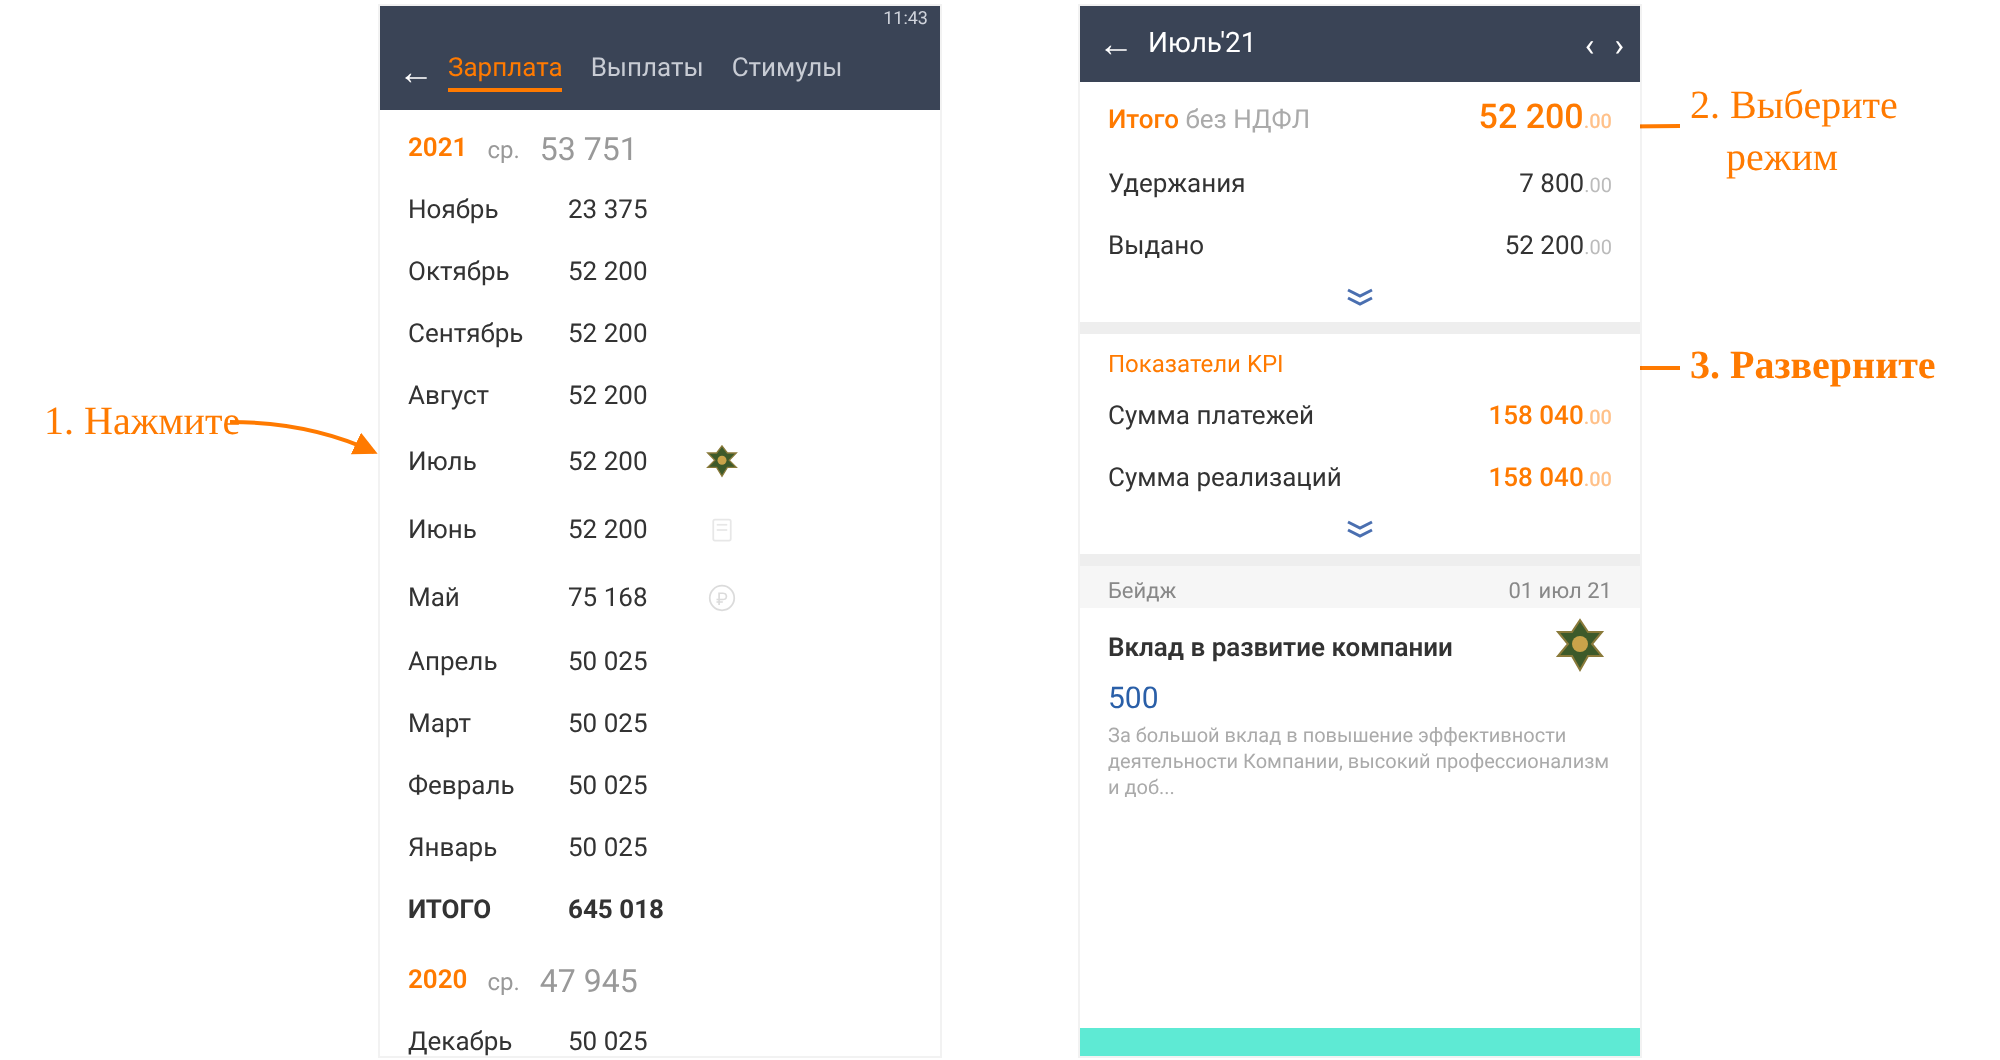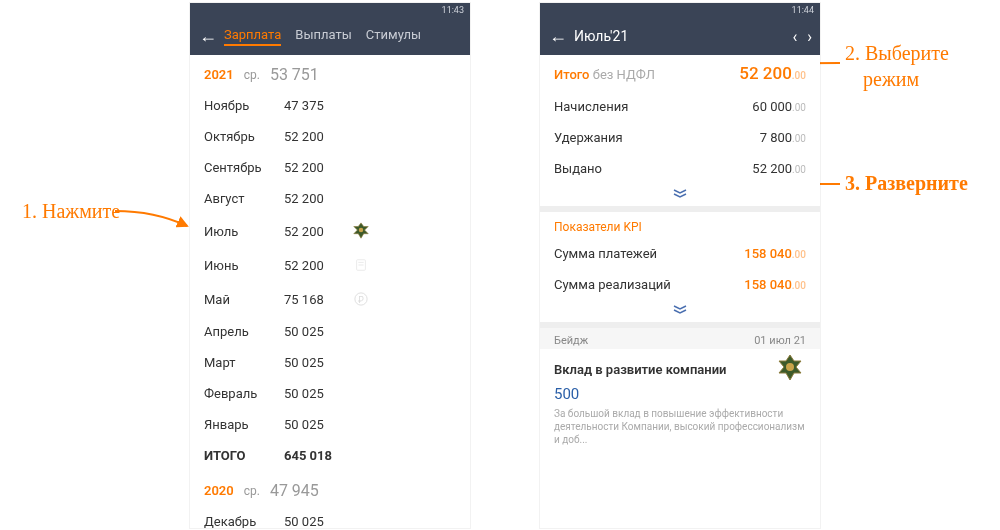--- a/index.html
+++ b/index.html
@@ -214,21 +214,21 @@
   </div>
   <div class="content">
     <div class="year-row">
       <span class="year">2021</span>
       <span class="avg-label">ср.</span>
       <span class="avg-val">53 751</span>
     </div>
     <div id="months1">
         <div class="month-row">
           <span class="m-name">Ноябрь</span>
-          <span class="m-val">47 375</span>
+          <span class="m-val">23 375</span>
         </div>
         <div class="month-row">
           <span class="m-name">Октябрь</span>
           <span class="m-val">52 200</span>
         </div>
         <div class="month-row">
           <span class="m-name">Сентябрь</span>
           <span class="m-val">52 200</span>
         </div>
         <div class="month-row">
@@ -295,46 +295,39 @@
     <div id="months2">
         <div class="month-row">
           <span class="m-name">Декабрь</span>
           <span class="m-val">50 025</span>
         </div>
       </div>
   </div>
 </div>
 
 <div class="phone right">
-  <div class="statusbar">
-    <span>11:44</span>
-  </div>
   <div class="titlebar">
     <div class="back">←</div>
     <div class="title">Июль'21</div>
     <div class="navarrows">
       <span>‹</span>
       <span>›</span>
     </div>
   </div>
   <div class="content">
     <div class="sum-row header">
       <span class="left">
         <span>Итого</span><span class="sub"> без НДФЛ</span>
       </span>
       <span class="amt orange">
         <span>52 200</span><span class="dec">.00</span>
       </span>
     </div>
     <div id="sumrows">
         <div class="sum-row">
-          <span>Начисления</span>
-          <span class="amt">60 000<span class="dec">.00</span></span>
-        </div>
-        <div class="sum-row">
           <span>Удержания</span>
           <span class="amt">7 800<span class="dec">.00</span></span>
         </div>
         <div class="sum-row">
           <span>Выдано</span>
           <span class="amt">52 200<span class="dec">.00</span></span>
         </div>
       </div>
     <div class="expander">
       <svg width="16" height="10" viewBox="0 0 16 10">

